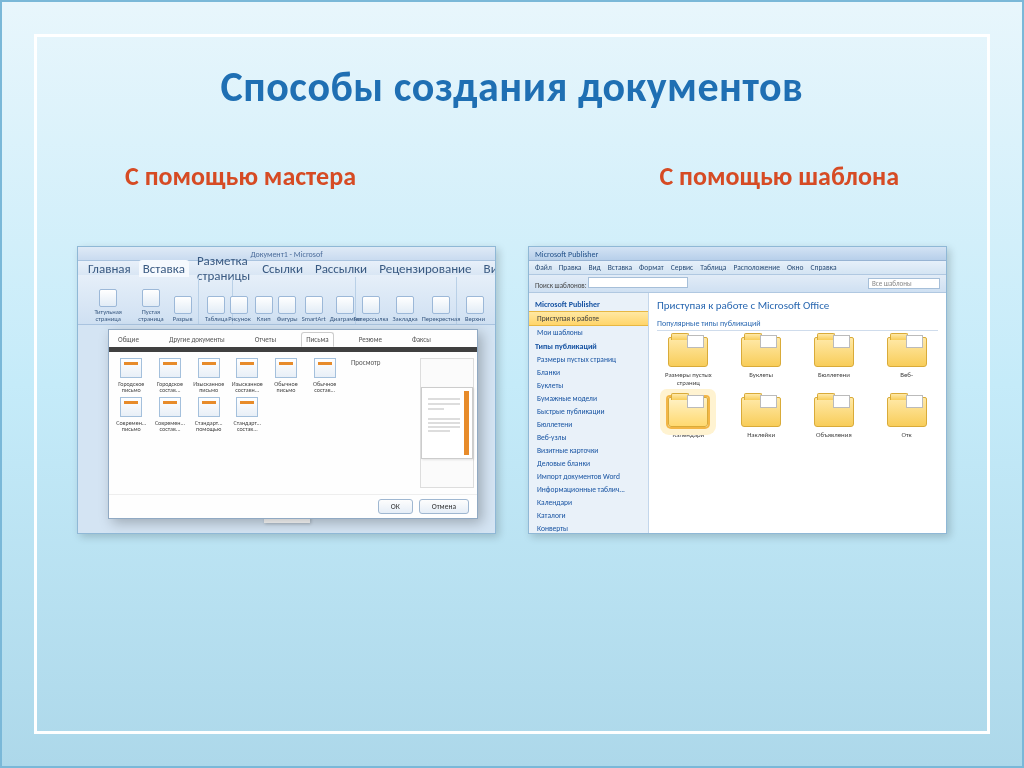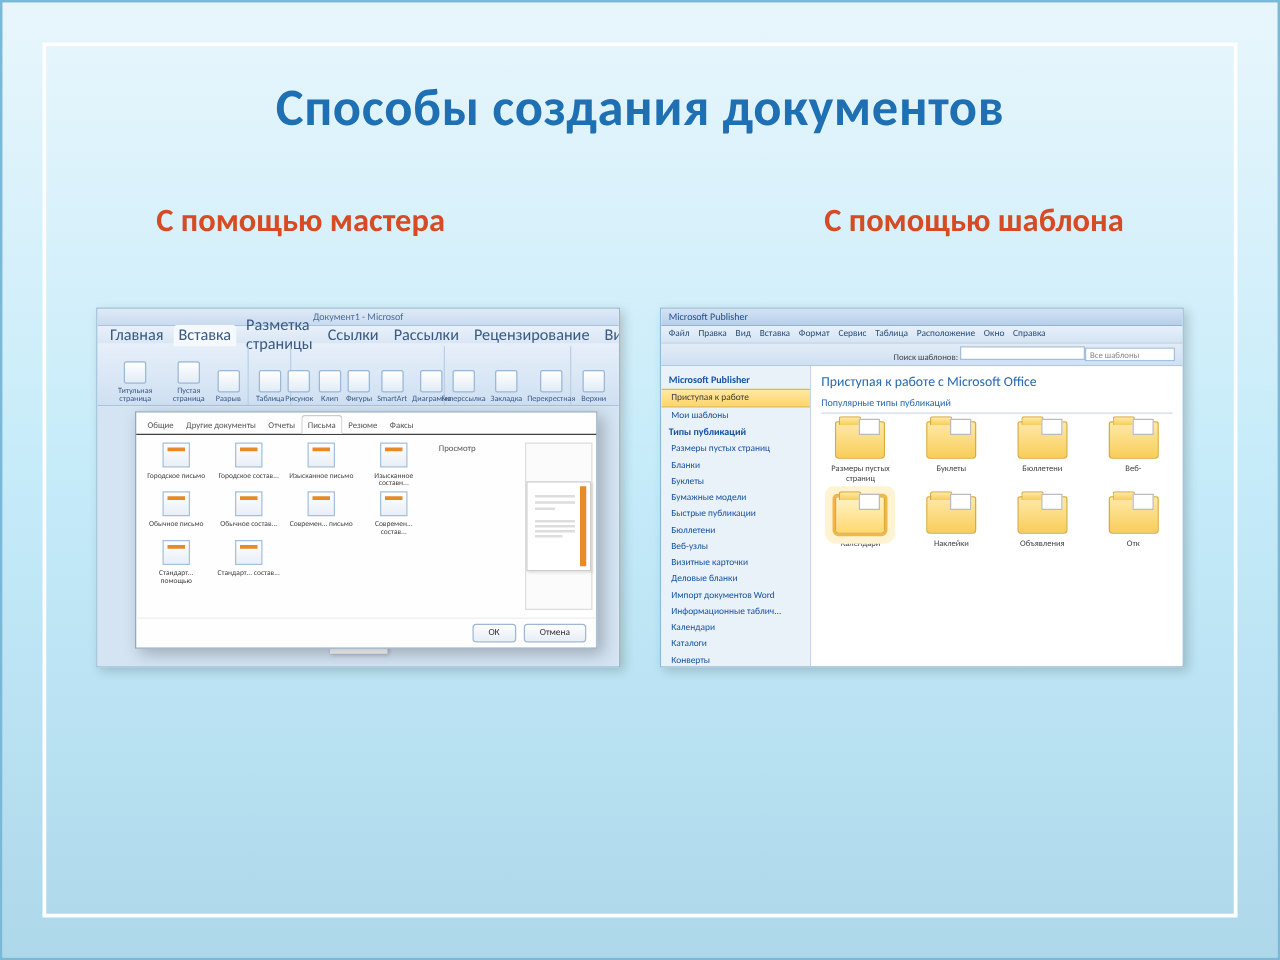--- a/index.html
+++ b/index.html
@@ -149,35 +149,35 @@
     color: #3a5a82;
     font-size: 7.5px;
     padding: 1px 6px;
     border-bottom: 1px solid #c0d2e5;
   }
   .dialog-tabs {
     display: flex;
     font-size: 7px;
     color: #555;
     padding: 2px 4px 0;
-    gap: 0;
-    border-bottom: 1px solid #404040;
+    gap: 20px;
+    border-bottom: 5px solid #404040;
   }
   .dialog-tabs span { padding: 2px 4px; border: 1px solid transparent; }
   .dialog-tabs span.active { border-color: #ccc; border-bottom-color: #fff; background: #fff; border-radius: 3px 3px 0 0; }
   .dialog-body {
     flex: 1;
     display: flex;
     padding: 6px;
     gap: 10px;
   }
   .tpl-list {
     flex: 1.2;
     display: grid;
-    grid-template-columns: repeat(4, 1fr);
+    grid-template-columns: repeat(6, 1fr);
     gap: 4px 6px;
     align-content: start;
   }
   .tpl {
     display: flex;
     flex-direction: column;
     align-items: center;
     font-size: 6px;
     color: #444;
     text-align: center;
@@ -263,21 +263,21 @@
     padding: 0 6px;
     font-size: 7.5px;
     color: #2a4c76;
     border-bottom: 1px solid #b0c8e1;
   }
   .pub-tb {
     height: 18px;
     background: linear-gradient(#e2ecf7, #cfe0f2);
     display: flex;
     align-items: center;
-    justify-content: flex-end;
+    justify-content: space-between;
     padding: 0 6px;
     font-size: 7px;
     color: #444;
     border-bottom: 1px solid #b0c8e1;
   }
   .sbox {
     display: inline-block;
     border: 1px solid #a6bfd9;
     background: #fff;
     height: 11px; width: 100px;

